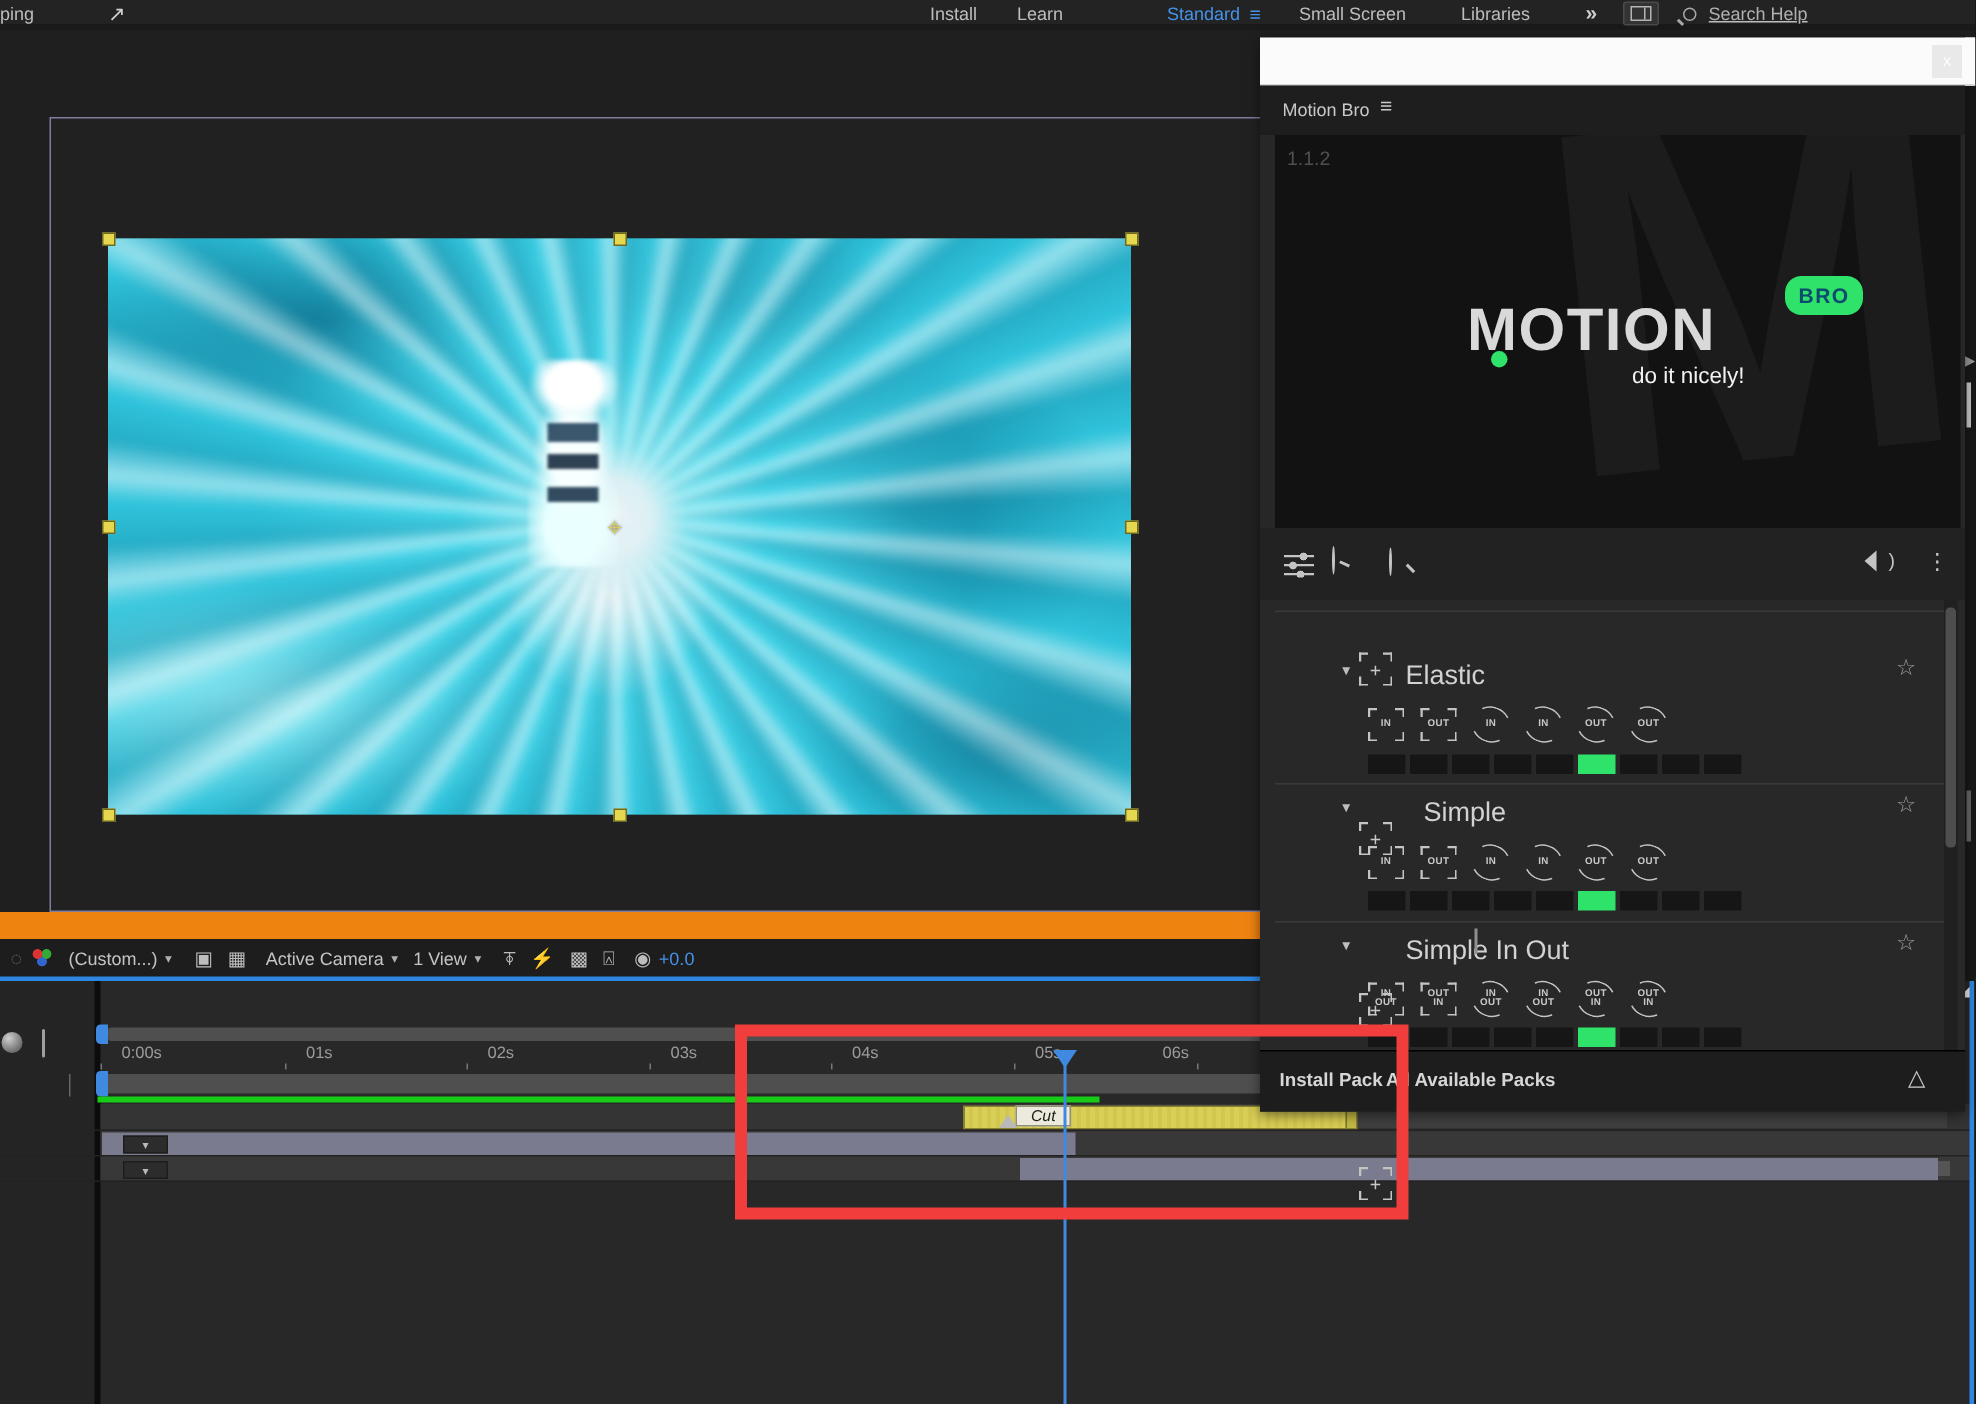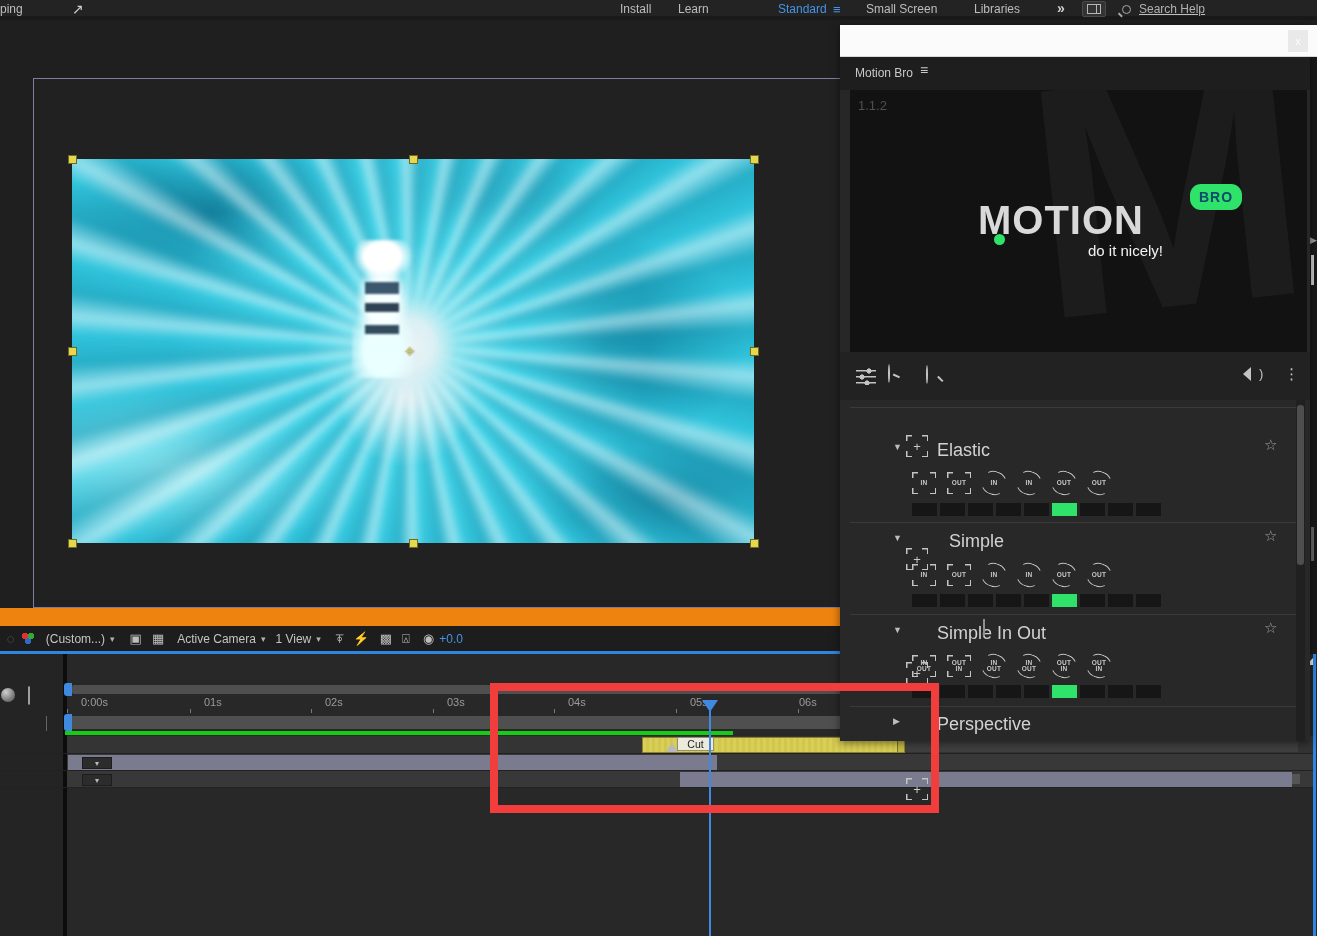--- a/index.html
+++ b/index.html
@@ -89,21 +89,21 @@
   .ruler-tick { width:1px; height:4px; background:#787878; }
   .work-bar { background:#4f4f4f; border-radius:2px; }
   .work-cap { background:#3f8ae0; border-radius:3px 0 0 3px; }
   .cache-line { background:#17cb17; }
   .row-line { background:#222; }
   .lavender { background:#7b7b8f; }
   .graybar { background:#3f3f3f; }
   .layer-yellow { background:repeating-linear-gradient(90deg,#d9ce56 0 3px,#d2c74e 3px 6px);
       border:1px solid #8a8030; }
   .cut-box { background:#eceadc; border:1px solid #8f8f7a; color:#1d1d1d; font-size:10.5px;
-      display:flex; align-items:center; justify-content:center; }
+      display:flex; align-items:center; justify-content:center;font-style:italic; }
   .marker-tri { width:0; height:0; border-left:6px solid transparent; border-right:6px solid transparent;
       border-bottom:9px solid #b9b9b9; }
   .chev-box { background:#2c2c2c; border:1px solid #1d1d1d; color:#b9b9b9; font-size:8px;
       display:flex; align-items:center; justify-content:center; }
   .playhead-line { background:#3f8ae0; }
   .playhead-head { width:0; height:0; border-left:8px solid transparent; border-right:8px solid transparent;
       border-top:12px solid #3f8ae0; }
   .sphere { width:14px; height:14px; border-radius:50%;
       background:radial-gradient(circle at 35% 30%, #cfcfcf, #6f6f6f 70%); }
   .graph-icon { width:18px; height:16px; border:1.5px solid #9f9f9f; border-radius:2px; position:relative; }
@@ -285,21 +285,21 @@
     <div class="abs work-bar" style="left:72px;top:31px;width:1228px;height:9px;"></div>
     <div class="abs work-cap" style="left:64px;top:29px;width:8px;height:13px;"></div>
 
     
     <span class="abs ruler-label txt" style="left:58px;top:42px;">0:00s</span>
     <span class="abs ruler-label txt" style="left:181px;top:42px;">01s</span>
     <span class="abs ruler-label txt" style="left:302px;top:42px;">02s</span>
     <span class="abs ruler-label txt" style="left:424px;top:42px;">03s</span>
     <span class="abs ruler-label txt" style="left:545px;top:42px;">04s</span>
     <span class="abs ruler-label txt" style="left:667px;top:42px;">05s</span>
-    <span class="abs ruler-label txt" style="left:776px;top:42px;">06s</span>
+    <span class="abs ruler-label txt" style="left:752px;top:42px;">06s</span>
     <div class="abs ruler-tick" style="left:67px;top:55px;"></div>
     <div class="abs ruler-tick" style="left:190px;top:55px;"></div>
     <div class="abs ruler-tick" style="left:311px;top:55px;"></div>
     <div class="abs ruler-tick" style="left:433px;top:55px;"></div>
     <div class="abs ruler-tick" style="left:554px;top:55px;"></div>
     <div class="abs ruler-tick" style="left:676px;top:55px;"></div>
     <div class="abs ruler-tick" style="left:798px;top:55px;"></div>
     <div class="abs" style="left:1292px;top:0;width:1px;height:30px;background:#3c3c3c;"></div>
     <div class="abs" style="left:1306px;top:2px;width:0;height:0;border-bottom:9px solid #e8e8e8;border-left:9px solid transparent;"></div>
 
@@ -472,20 +472,25 @@
       <span class="abs grp-arrow" style="left:53px;top:316px;">▶</span>
       <span class="abs grp-icon" style="left:66px;top:312px;">
         <span>+</span>
         </span>
       <span class="abs grp-name txt" style="left:97px;top:314px;">Perspective</span>
 
       <div class="abs mb-scroll-track" style="left:456px;top:0;width:9px;height:341px;"></div>
       <div class="abs mb-scroll-thumb" style="left:457px;top:5px;width:7px;height:160px;"></div>
     </div>
 
+    <div class="abs mb-footer" style="left:0;top:675px;width:470px;height:41px;">
+      <span class="abs footer-btn txt" style="left:13px;top:12px;">Install Pack</span>
+      <span class="abs footer-btn txt" style="left:84px;top:12px;">All Available Packs</span>
+      <span class="abs tri-icon" style="left:432px;top:8px;">△</span>
+    </div>
   </div>
 
   <div class="abs right-strip" style="left:1310px;top:57px;width:7px;height:597px;">
     <span class="abs" style="left:0;top:178px;font-size:9px;color:#9a9a9a;">▶</span>
     <div class="abs" style="left:1px;top:198px;width:3px;height:30px;background:#c9c9c9;"></div>
     <div class="abs" style="left:1px;top:470px;width:3px;height:34px;background:#666;"></div>
   </div>
   <div class="abs mb-titlebar" style="left:1310px;top:25px;width:7px;height:32px;"></div>
 
   <div class="abs red-rect" style="left:490px;top:683px;width:449px;height:130px;"></div>

